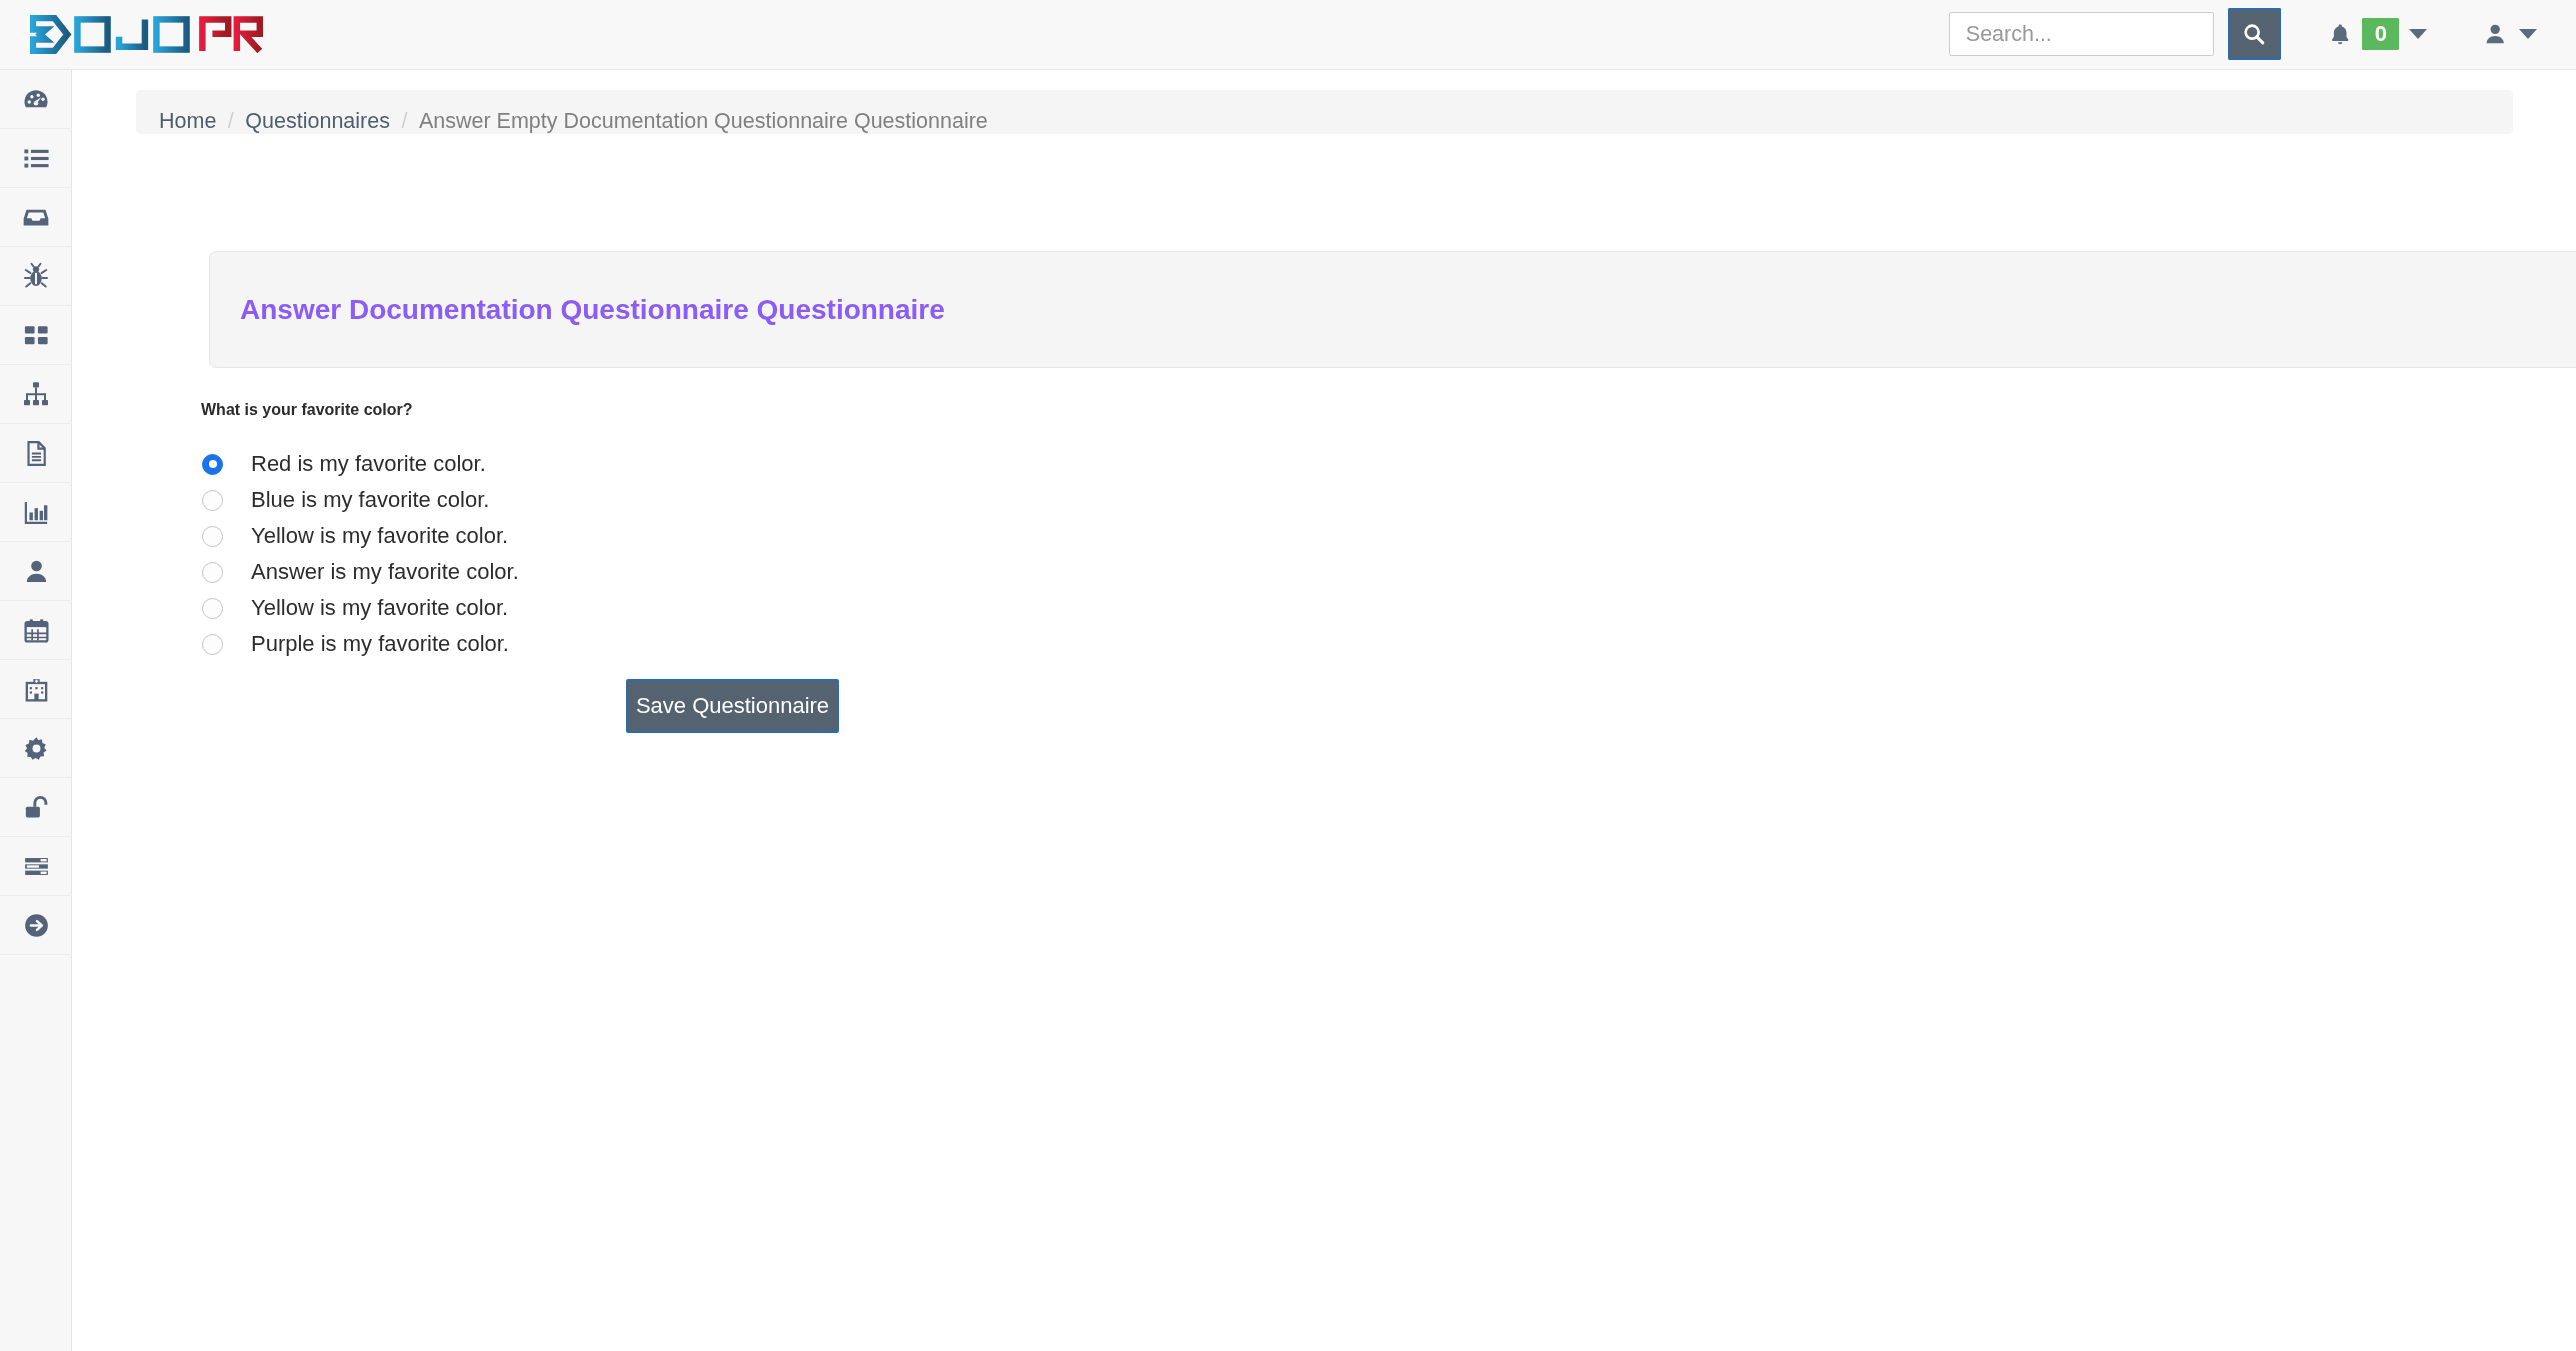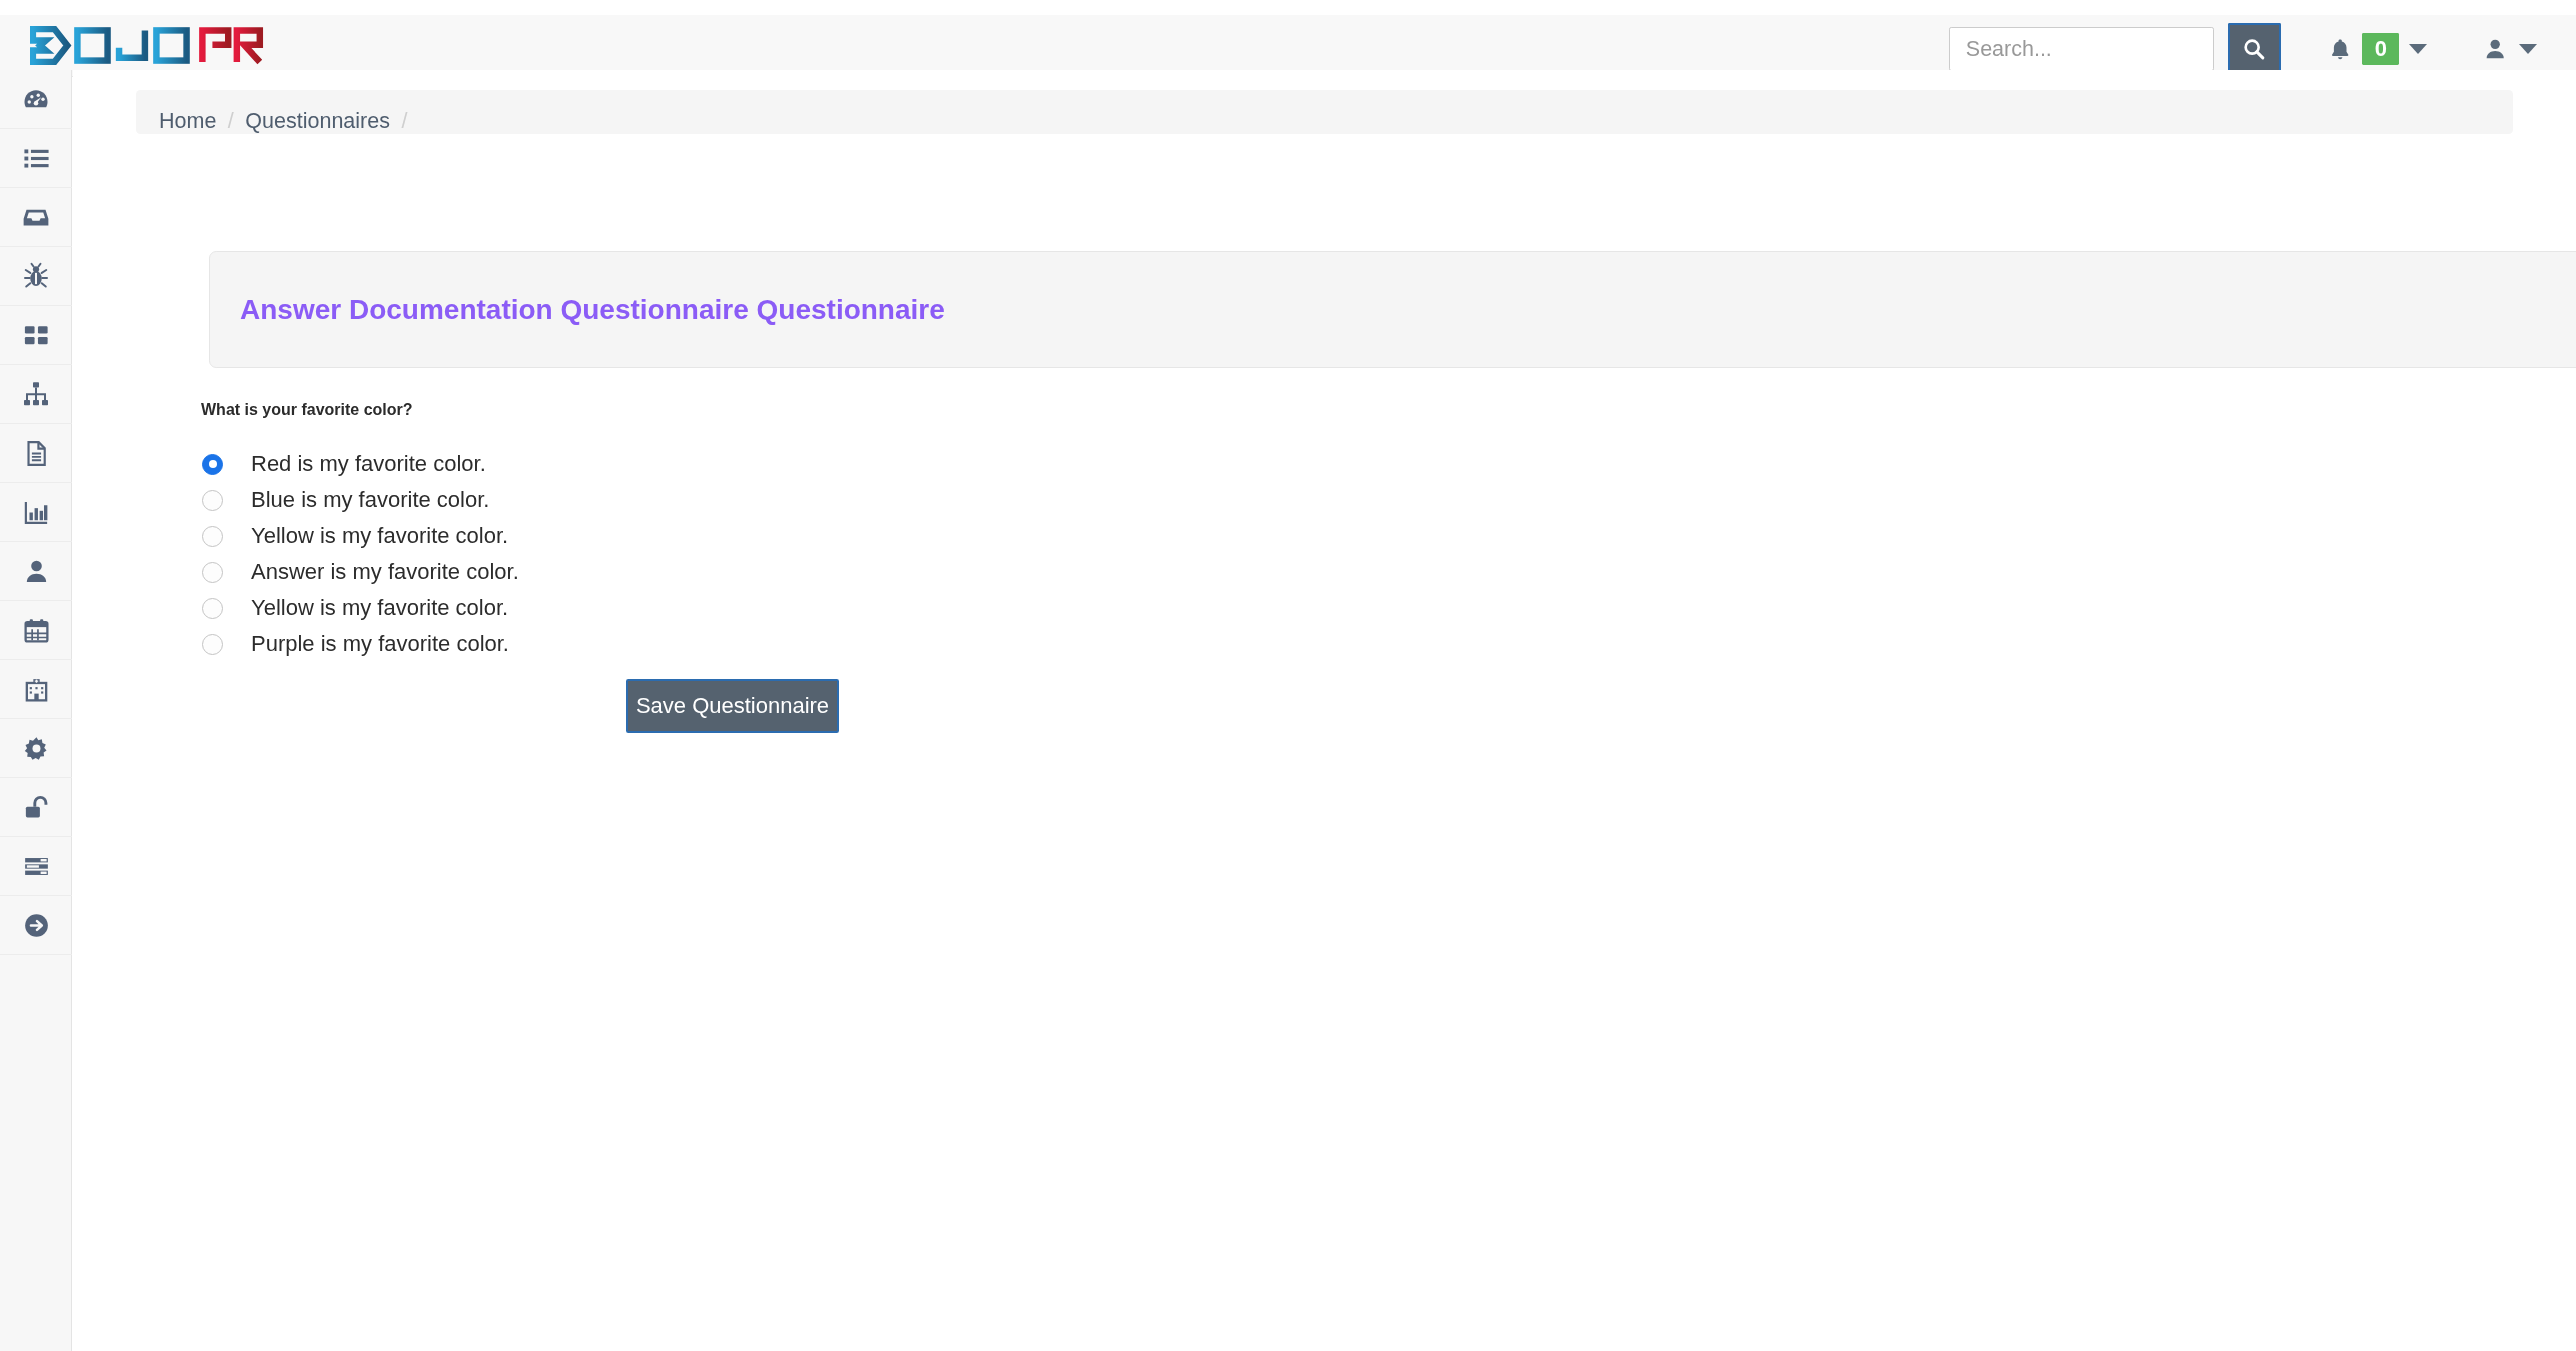--- a/index.html
+++ b/index.html
@@ -6,22 +6,22 @@
   html, body {
     margin: 0; padding: 0;
     width: 2576px; height: 1352px;
     background: #ffffff;
     font-family: "Liberation Sans", sans-serif;
     -webkit-font-smoothing: antialiased;
   }
 
   
   .navbar {
-    position: absolute; top: 15px; left: 0;
-    width: 2576px; height: 62px;
+    position: absolute; top: 0; left: 0;
+    width: 2576px; height: 70px;
     background: #f8f8f8;
     border-bottom: 1.4px solid #e7e7e7;
     display: flex; align-items: center;
   }
   .brand {
     margin-left: 30px;
     display: flex; align-items: center; gap: 7.2px;
     height: 70px;
   }
   .logo-svg { display: block; }
@@ -362,20 +362,21 @@
   </div>
 </div>
 
 <div class="content">
 
   <div class="breadcrumb">
     <span class="crumb-link">Home</span>
     <span class="crumb-sep">/</span>
     <span class="crumb-link">Questionnaires</span>
     <span class="crumb-sep">/</span>
+    <span class="crumb-active">Answer Empty Documentation Questionnaire Questionnaire</span>
   </div>
 
   <div class="panel">
     <div class="panel-title">Answer Documentation Questionnaire Questionnaire</div>
   </div>
 
   <div class="question">What is your favorite color?</div>
 
   <div class="options">
     <div class="opt-row">

